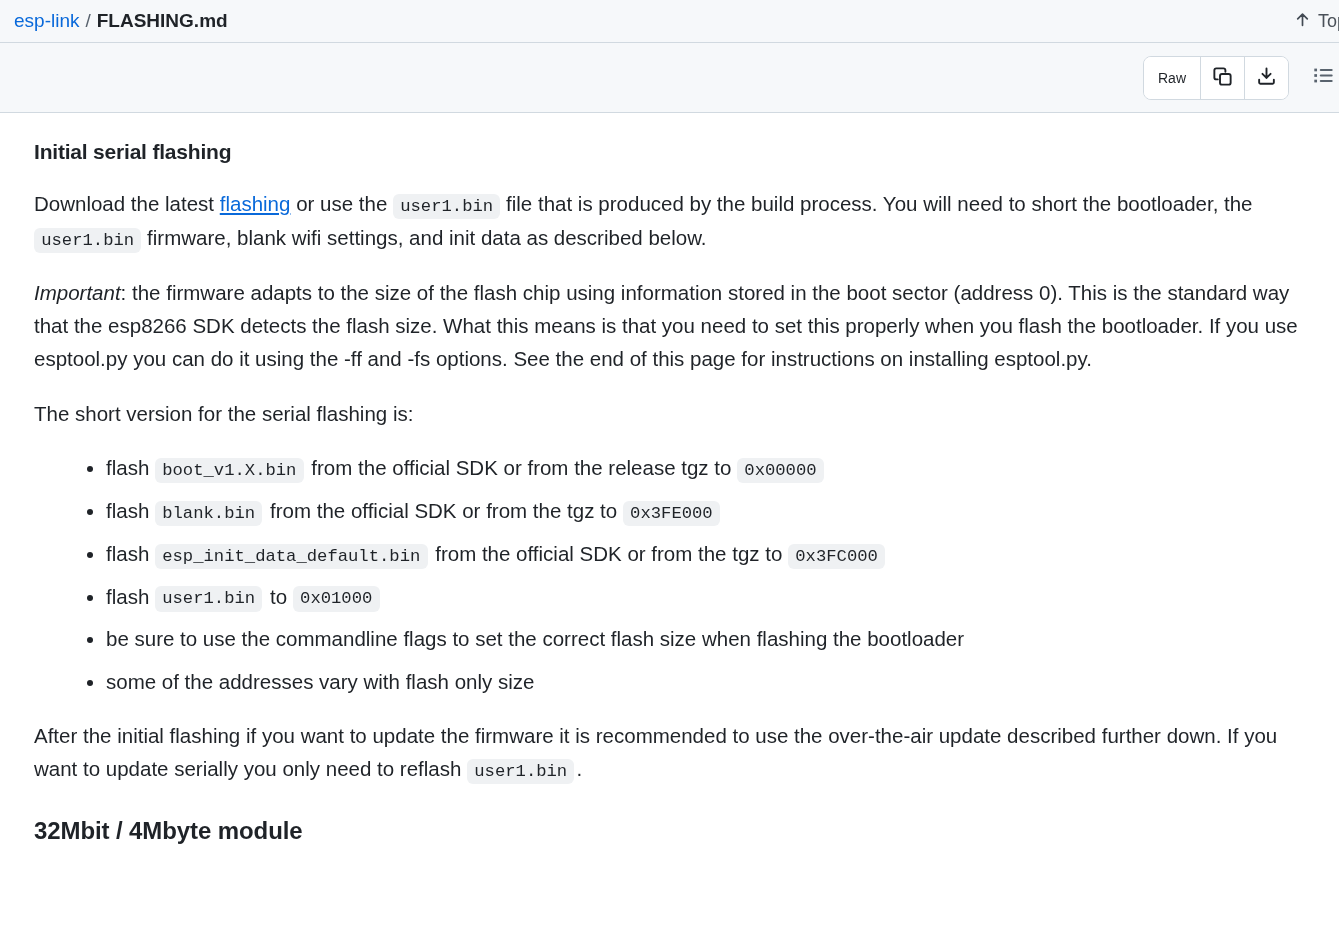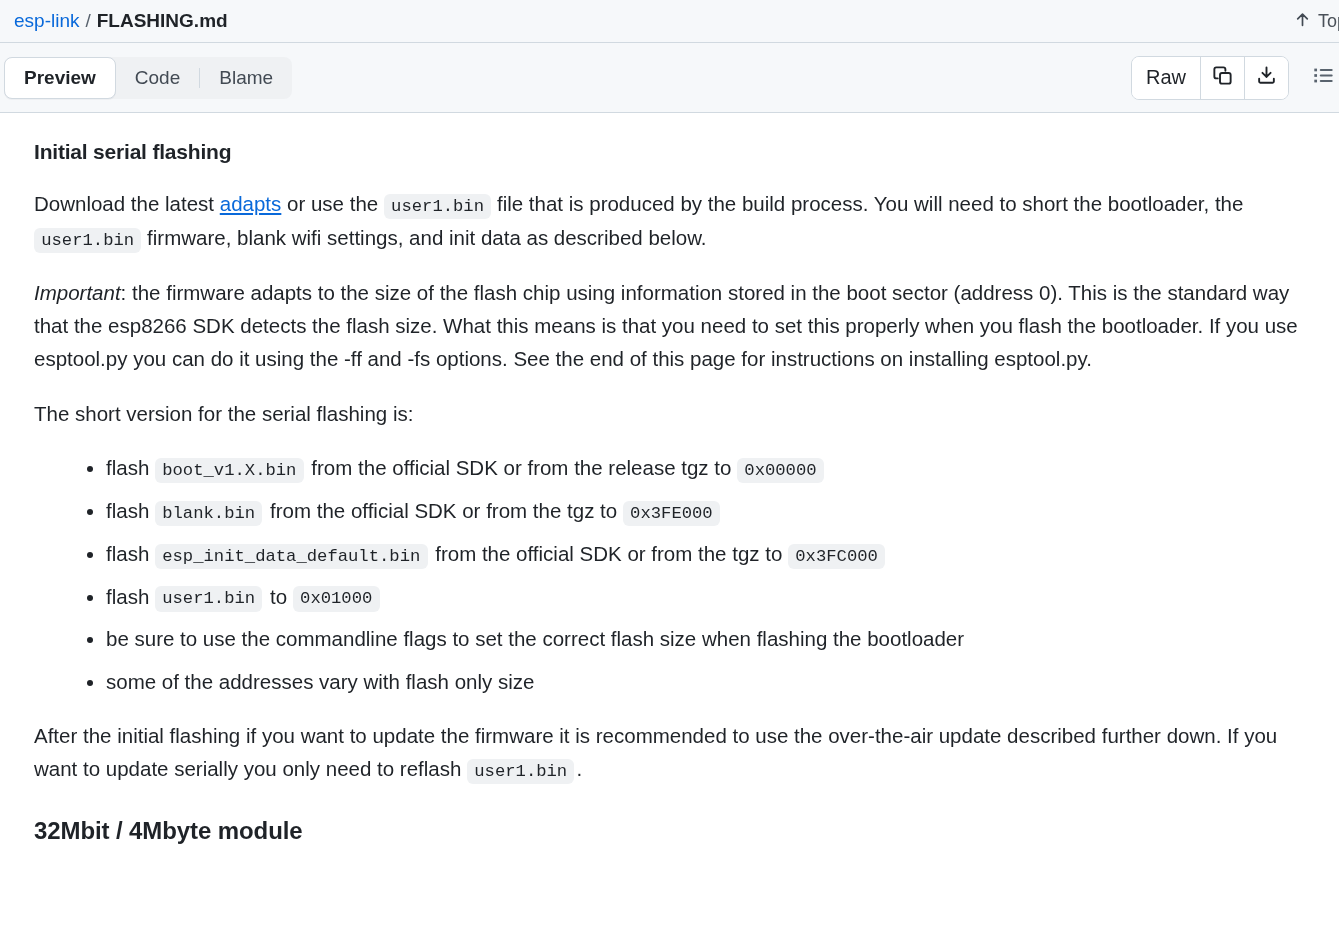--- a/index.html
+++ b/index.html
@@ -132,21 +132,21 @@
     border-radius: 8px;
     background: #ffffff;
     height: 42px;
     overflow: hidden;
   }
   .btn-group > .grp-btn {
     display: flex;
     align-items: center;
     justify-content: center;
     padding: 0 14px;
-    font-size: 20px;
+    font-size: 14px;
     color: #1f2328;
     cursor: pointer;
     background: #ffffff;
     border: 0;
     border-right: 1px solid #d1d9e0;
     font-family: "Liberation Sans", sans-serif;
   }
   .btn-group > .grp-btn:last-child { border-right: 0; }
   .grp-btn.icon-btn { padding: 0 11px; }
   .outline-btn {
@@ -229,26 +229,20 @@
         <path d="M8 13.5V3M8 3L3.5 7.5M8 3l4.5 4.5" stroke="#424a53" stroke-width="1.6" stroke-linecap="round" stroke-linejoin="round"></path>
       </svg>
     </span>
     <span class="top-text">Top</span>
   </div>
 </div>
 
 <div class="file-toolbar">
 
   <div class="toolbar-left">
-    <div class="segmented">
-      <div class="seg-item active">Preview</div>
-      <div class="seg-item">Code</div>
-      <div class="seg-divider"></div>
-      <div class="seg-item">Blame</div>
-    </div>
   </div>
 
   <div class="toolbar-right">
     <div class="btn-group">
       <button class="grp-btn">Raw</button>
       <button class="grp-btn icon-btn">
         <span>
           <svg width="21" height="21" viewBox="0 0 16 16" fill="none" aria-hidden="true">
             <rect x="6.1" y="6.1" width="8.1" height="8.1" rx="1.5" stroke="#1f2328" stroke-width="1.45"></rect>
             <path d="M10.2 4.4V3.3c0-.83-.67-1.5-1.5-1.5H3.3c-.83 0-1.5.67-1.5 1.5v5.4c0 .83.67 1.5 1.5 1.5h1.1" stroke="#1f2328" stroke-width="1.45" stroke-linecap="round"></path>
@@ -276,21 +270,21 @@
         </svg>
       </span>
     </div>
   </div>
 </div>
 
 <article class="markdown-body">
 
   <h1>Initial serial flashing</h1>
 
-  <p><span>Download the latest </span><a href="#">adapts</a><span> or use the </span><code class="inline">user1.bin</code><span> file that is produced by the build process. You will need to short the bootloader, the </span><code class="inline">user1.bin</code><span> firmware, blank wifi settings, and init data as described below.</span></p>
+  <p><span>Download the latest </span><a href="#">flashing</a><span> or use the </span><code class="inline">user1.bin</code><span> file that is produced by the build process. You will need to short the bootloader, the </span><code class="inline">user1.bin</code><span> firmware, blank wifi settings, and init data as described below.</span></p>
 
   <p><em>Important</em><span>: the firmware adapts to the size of the flash chip using information stored in the boot sector (address 0). This is the standard way that the esp8266 SDK detects the flash size. What this means is that you need to set this properly when you flash the bootloader. If you use esptool.py you can do it using the -ff and -fs options. See the end of this page for instructions on installing esptool.py.</span></p>
 
   <p>The short version for the serial flashing is:</p>
 
   <ul>
     <li><span>flash </span><code class="inline">boot_v1.X.bin</code><span class="sp-l"> from the official SDK or from the release tgz to </span><code class="inline">0x00000</code></li>
     <li><span>flash </span><code class="inline">blank.bin</code><span class="sp-l"> from the official SDK or from the tgz to </span><code class="inline">0x3FE000</code></li>
     <li><span>flash </span><code class="inline">esp_init_data_default.bin</code><span class="sp-l"> from the official SDK or from the tgz to </span><code class="inline">0x3FC000</code></li>
     <li><span>flash </span><code class="inline">user1.bin</code><span class="sp-l"> to </span><code class="inline">0x01000</code></li>

